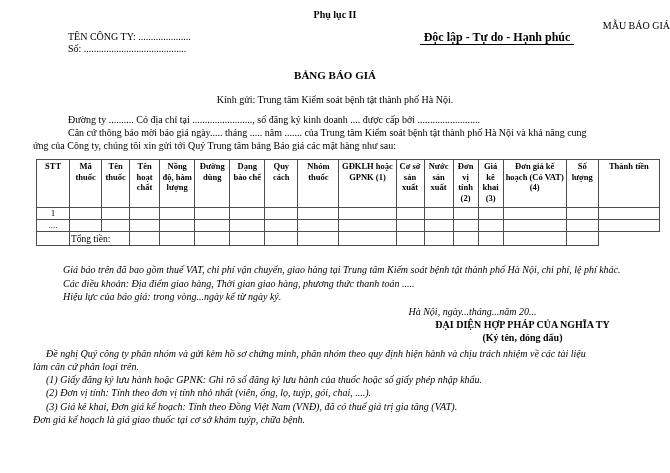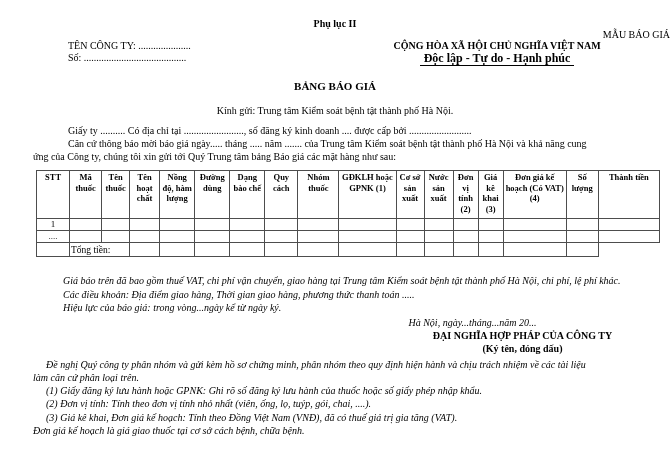--- a/index.html
+++ b/index.html
@@ -3,21 +3,21 @@
 <meta charset="utf-8">
 <style>
   html,body { margin:0; padding:0; }
   body {
     width:670px; height:473px;
     background:#ffffff; color:#000;
     font-family:"Liberation Serif", "DejaVu Serif", serif;
     font-size:10px;
     overflow:hidden;
   }
-  .page { position:relative; width:670px; height:395px; padding-top:18px; box-sizing:border-box; }
+  .page { position:relative; width:670px; height:395px; padding-top:9px; box-sizing:border-box; }
 
   .appendix   { font-size:10px; font-weight:bold; text-align:center; line-height:11px; }
   .form-title { font-size:10px; font-weight:normal; text-align:right; line-height:11px; }
   .subtitle   { font-size:9.5px; font-style:italic; text-align:center; line-height:11px; }
 
   .letterhead { display:flex; }
   .lh-left  { margin-left:68px; line-height:12px; font-size:10px; white-space:nowrap; }
   .lh-right { width:270px; margin-left:auto; margin-right:38px; text-align:center; line-height:12px; }
   .nat-title { font-size:10px; font-weight:bold; white-space:nowrap; }
   .nat-motto { display:inline-block; font-size:12px; font-weight:bold; border-bottom:1px solid #000; padding:0 4px 1px 4px; }
@@ -61,30 +61,29 @@
 
   <div class="appendix">Phụ lục II</div>
   <div class="form-title">MẪU BÁO GIÁ</div>
 
   <div class="letterhead">
     <div class="lh-left">
       <div>TÊN CÔNG TY: .....................</div>
       <div>Số: .........................................</div>
     </div>
     <div class="lh-right">
-      <div class="nat-title">CỘNG HÒA XÃ HỘI CHỦ NGHĨA VIỆT NAM</div>
       <div><span class="nat-motto">Độc lập - Tự do - Hạnh phúc</span></div>
     </div>
   </div>
 
   <div class="doc-title">BẢNG BÁO GIÁ</div>
   <div class="recipient">Kính gửi: Trung tâm Kiểm soát bệnh tật thành phố Hà Nội.</div>
 
   <div class="intro">
-    <div class="indent">Giấy ty .......... Có địa chỉ tại ........................, số đăng ký kinh doanh .... được cấp bởi .........................</div>
+    <div class="indent">Đường ty .......... Có địa chỉ tại ........................, số đăng ký kinh doanh .... được cấp bởi .........................</div>
     <div class="indent">Căn cứ thông báo mời báo giá ngày..... tháng ..... năm ....... của Trung tâm Kiểm soát bệnh tật thành phố Hà Nội và khả năng cung</div>
     <div>ứng của Công ty, chúng tôi xin gửi tới Quý Trung tâm bảng Báo giá các mặt hàng như sau:</div>
   </div>
 
   <table class="quote">
     <colgroup>
       <col style="width:33px">
         <col style="width:32px">
         <col style="width:28px">
         <col style="width:30px">
@@ -181,29 +180,29 @@
     </table>
 
   <div class="notes">
     <div>Giá báo trên đã bao gồm thuế VAT, chi phí vận chuyển, giao hàng tại Trung tâm Kiểm soát bệnh tật thành phố Hà Nội, chi phí, lệ phí khác.</div>
     <div>Các điều khoản: Địa điểm giao hàng, Thời gian giao hàng, phương thức thanh toán .....</div>
     <div>Hiệu lực của báo giá: trong vòng...ngày kể từ ngày ký.</div>
   </div>
 
   <div class="sig">
     <div class="sig-date">Hà Nội, ngày...tháng...năm 20...</div>
-    <div class="sig-title">ĐẠI NGHĨA HỢP PHÁP CỦA CÔNG TY</div>
+    <div class="sig-title">ĐẠI DIỆN HỢP PHÁP CỦA NGHĨA TY</div>
     <div class="sig-note">(Ký tên, đóng dấu)</div>
   </div>
 
   <div class="request">
     <div class="fn-indent">Đề nghị Quý công ty phân nhóm và gửi kèm hồ sơ chứng minh, phân nhóm theo quy định hiện hành và chịu trách nhiệm về các tài liệu</div>
     <div>làm căn cứ phân loại trên.</div>
   </div>
 
   <div class="footnotes">
     <div class="fn-indent">(1) Giấy đăng ký lưu hành hoặc GPNK: Ghi rõ số đăng ký lưu hành của thuốc hoặc số giấy phép nhập khẩu.</div>
     <div class="fn-indent">(2) Đơn vị tính: Tính theo đơn vị tính nhỏ nhất (viên, ống, lọ, tuýp, gói, chai, ....).</div>
     <div class="fn-indent">(3) Giá kê khai, Đơn giá kế hoạch: Tính theo Đồng Việt Nam (VNĐ), đã có thuế giá trị gia tăng (VAT).</div>
-    <div>Đơn giá kế hoạch là giá giao thuốc tại cơ sở cách bệnh, chữa bệnh.</div>
+    <div>Đơn giá kế hoạch là giá giao thuốc tại cơ sở khám tuýp, chữa bệnh.</div>
   </div>
 
 </div>
 
 </body></html>

